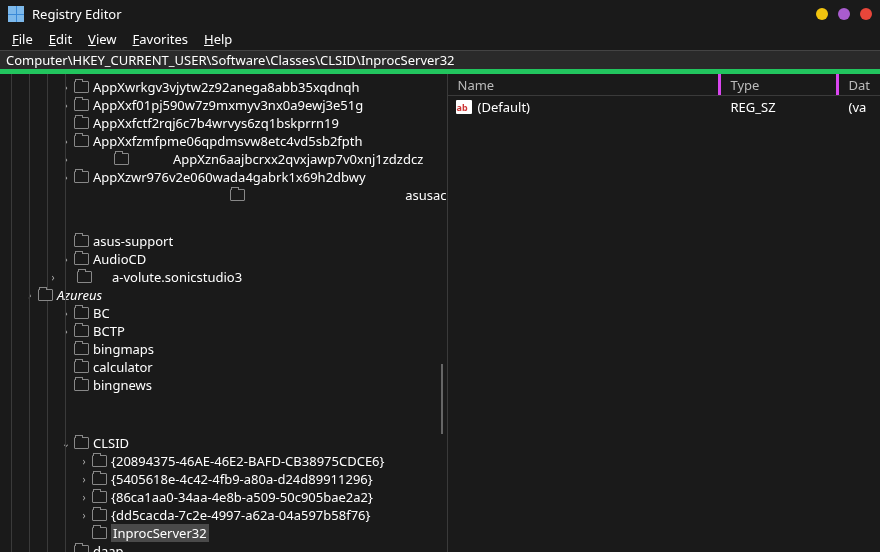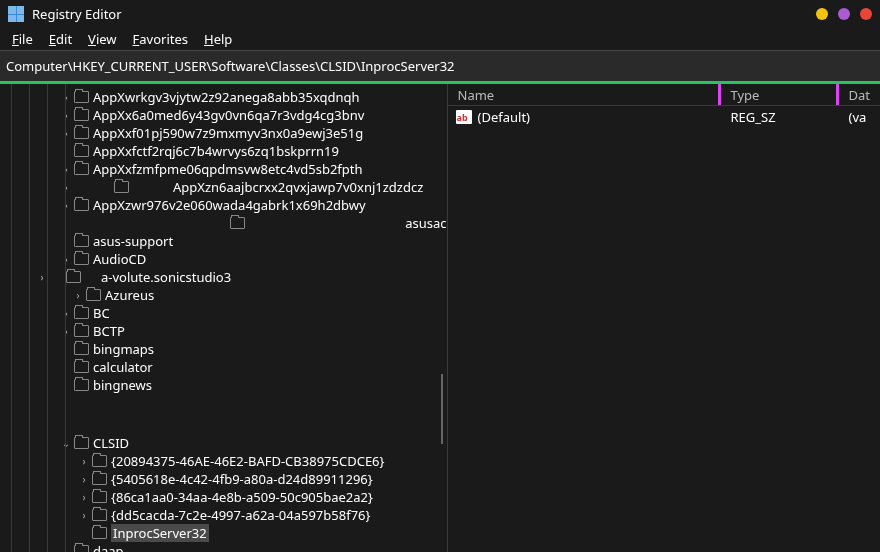--- a/index.html
+++ b/index.html
@@ -45,22 +45,22 @@
   font-size: 13px;
   color: #fff;
   cursor: default;
   text-decoration: underline;
   text-decoration-color: transparent;
 }
 .menubar span::first-letter { text-decoration: underline; }
 .addressbar {
   background: #2a2a2a;
   border-top: 1px solid #444;
-  border-bottom: 3px solid #22c55e;
-  padding: 6px 6px;
+  border-bottom: 5px solid #22c55e;
+  padding: 0 6px;
   font-size: 13px;
   color: #fff;
 }
 .main {
   display: flex;
   height: calc(100% - 70px);
 }
 .tree-pane {
   width: 453px;
   border-right: 1px solid #3a3a3a;
@@ -209,25 +209,20 @@
     <div class="vline l4"></div>
     <div class="tree" id="tree-container">
         <div class="tree-row" style="padding-left: 60px;">
           <span class="expander">›</span>
           <span class="folder-icon"></span>
           <span class="label-wrap">AppXwrkgv3vjytw2z92anega8abb35xqdnqh</span>
         </div>
         <div class="tree-row" style="padding-left: 60px;">
           <span class="expander">›</span>
           <span class="folder-icon"></span>
-          <span class="label-wrap">AppXx6a0med6y43gv0vn6qa7r3vdg4cg3bnv</span>
-        </div>
-        <div class="tree-row" style="padding-left: 60px;">
-          <span class="expander">›</span>
-          <span class="folder-icon"></span>
           <span class="label-wrap">AppXxf01pj590w7z9mxmyv3nx0a9ewj3e51g</span>
         </div>
         <div class="tree-row" style="padding-left: 60px;">
           <span class="expander"></span>
           <span class="folder-icon"></span>
           <span class="label-wrap">AppXxfctf2rqj6c7b4wrvys6zq1bskprrn19</span>
         </div>
         <div class="tree-row" style="padding-left: 60px;">
           <span class="expander">›</span>
           <span class="folder-icon"></span>
@@ -241,36 +236,36 @@
         <div class="tree-row" style="padding-left: 60px;">
           <span class="expander">›</span>
           <span class="folder-icon"></span>
           <span class="label-wrap">AppXzwr976v2e060wada4gabrk1x69h2dbwy</span>
         </div>
         <div class="tree-row" style="padding-left: 60px; justify-content: space-between;">
           <span class="expander"></span>
           <span class="folder-icon"></span>
           <span class="label-wrap">asusac</span>
         </div>
-        <div class="tree-row" style="padding-left: 60px;">
+        <div class="tree-row" style="padding-left: 60px; margin-top: 28px;">
           <span class="expander"></span>
           <span class="folder-icon"></span>
           <span class="label-wrap">asus-support</span>
         </div>
         <div class="tree-row" style="padding-left: 60px;">
           <span class="expander">›</span>
           <span class="folder-icon"></span>
           <span class="label-wrap">AudioCD</span>
         </div>
-        <div class="tree-row" style="padding-left: 36px; gap: 16px;">
+        <div class="tree-row" style="padding-left: 47px; gap: 16px;">
           <span class="expander">›</span>
           <span class="folder-icon"></span>
           <span class="label-wrap">a-volute.sonicstudio3</span>
         </div>
-        <div class="tree-row" style="padding-left: 72px;">
+        <div class="tree-row" style="padding-left: 24px; font-style: italic;">
           <span class="expander">›</span>
           <span class="folder-icon"></span>
           <span class="label-wrap">Azureus</span>
         </div>
         <div class="tree-row" style="padding-left: 60px;">
           <span class="expander">›</span>
           <span class="folder-icon"></span>
           <span class="label-wrap">BC</span>
         </div>
         <div class="tree-row" style="padding-left: 60px;">

